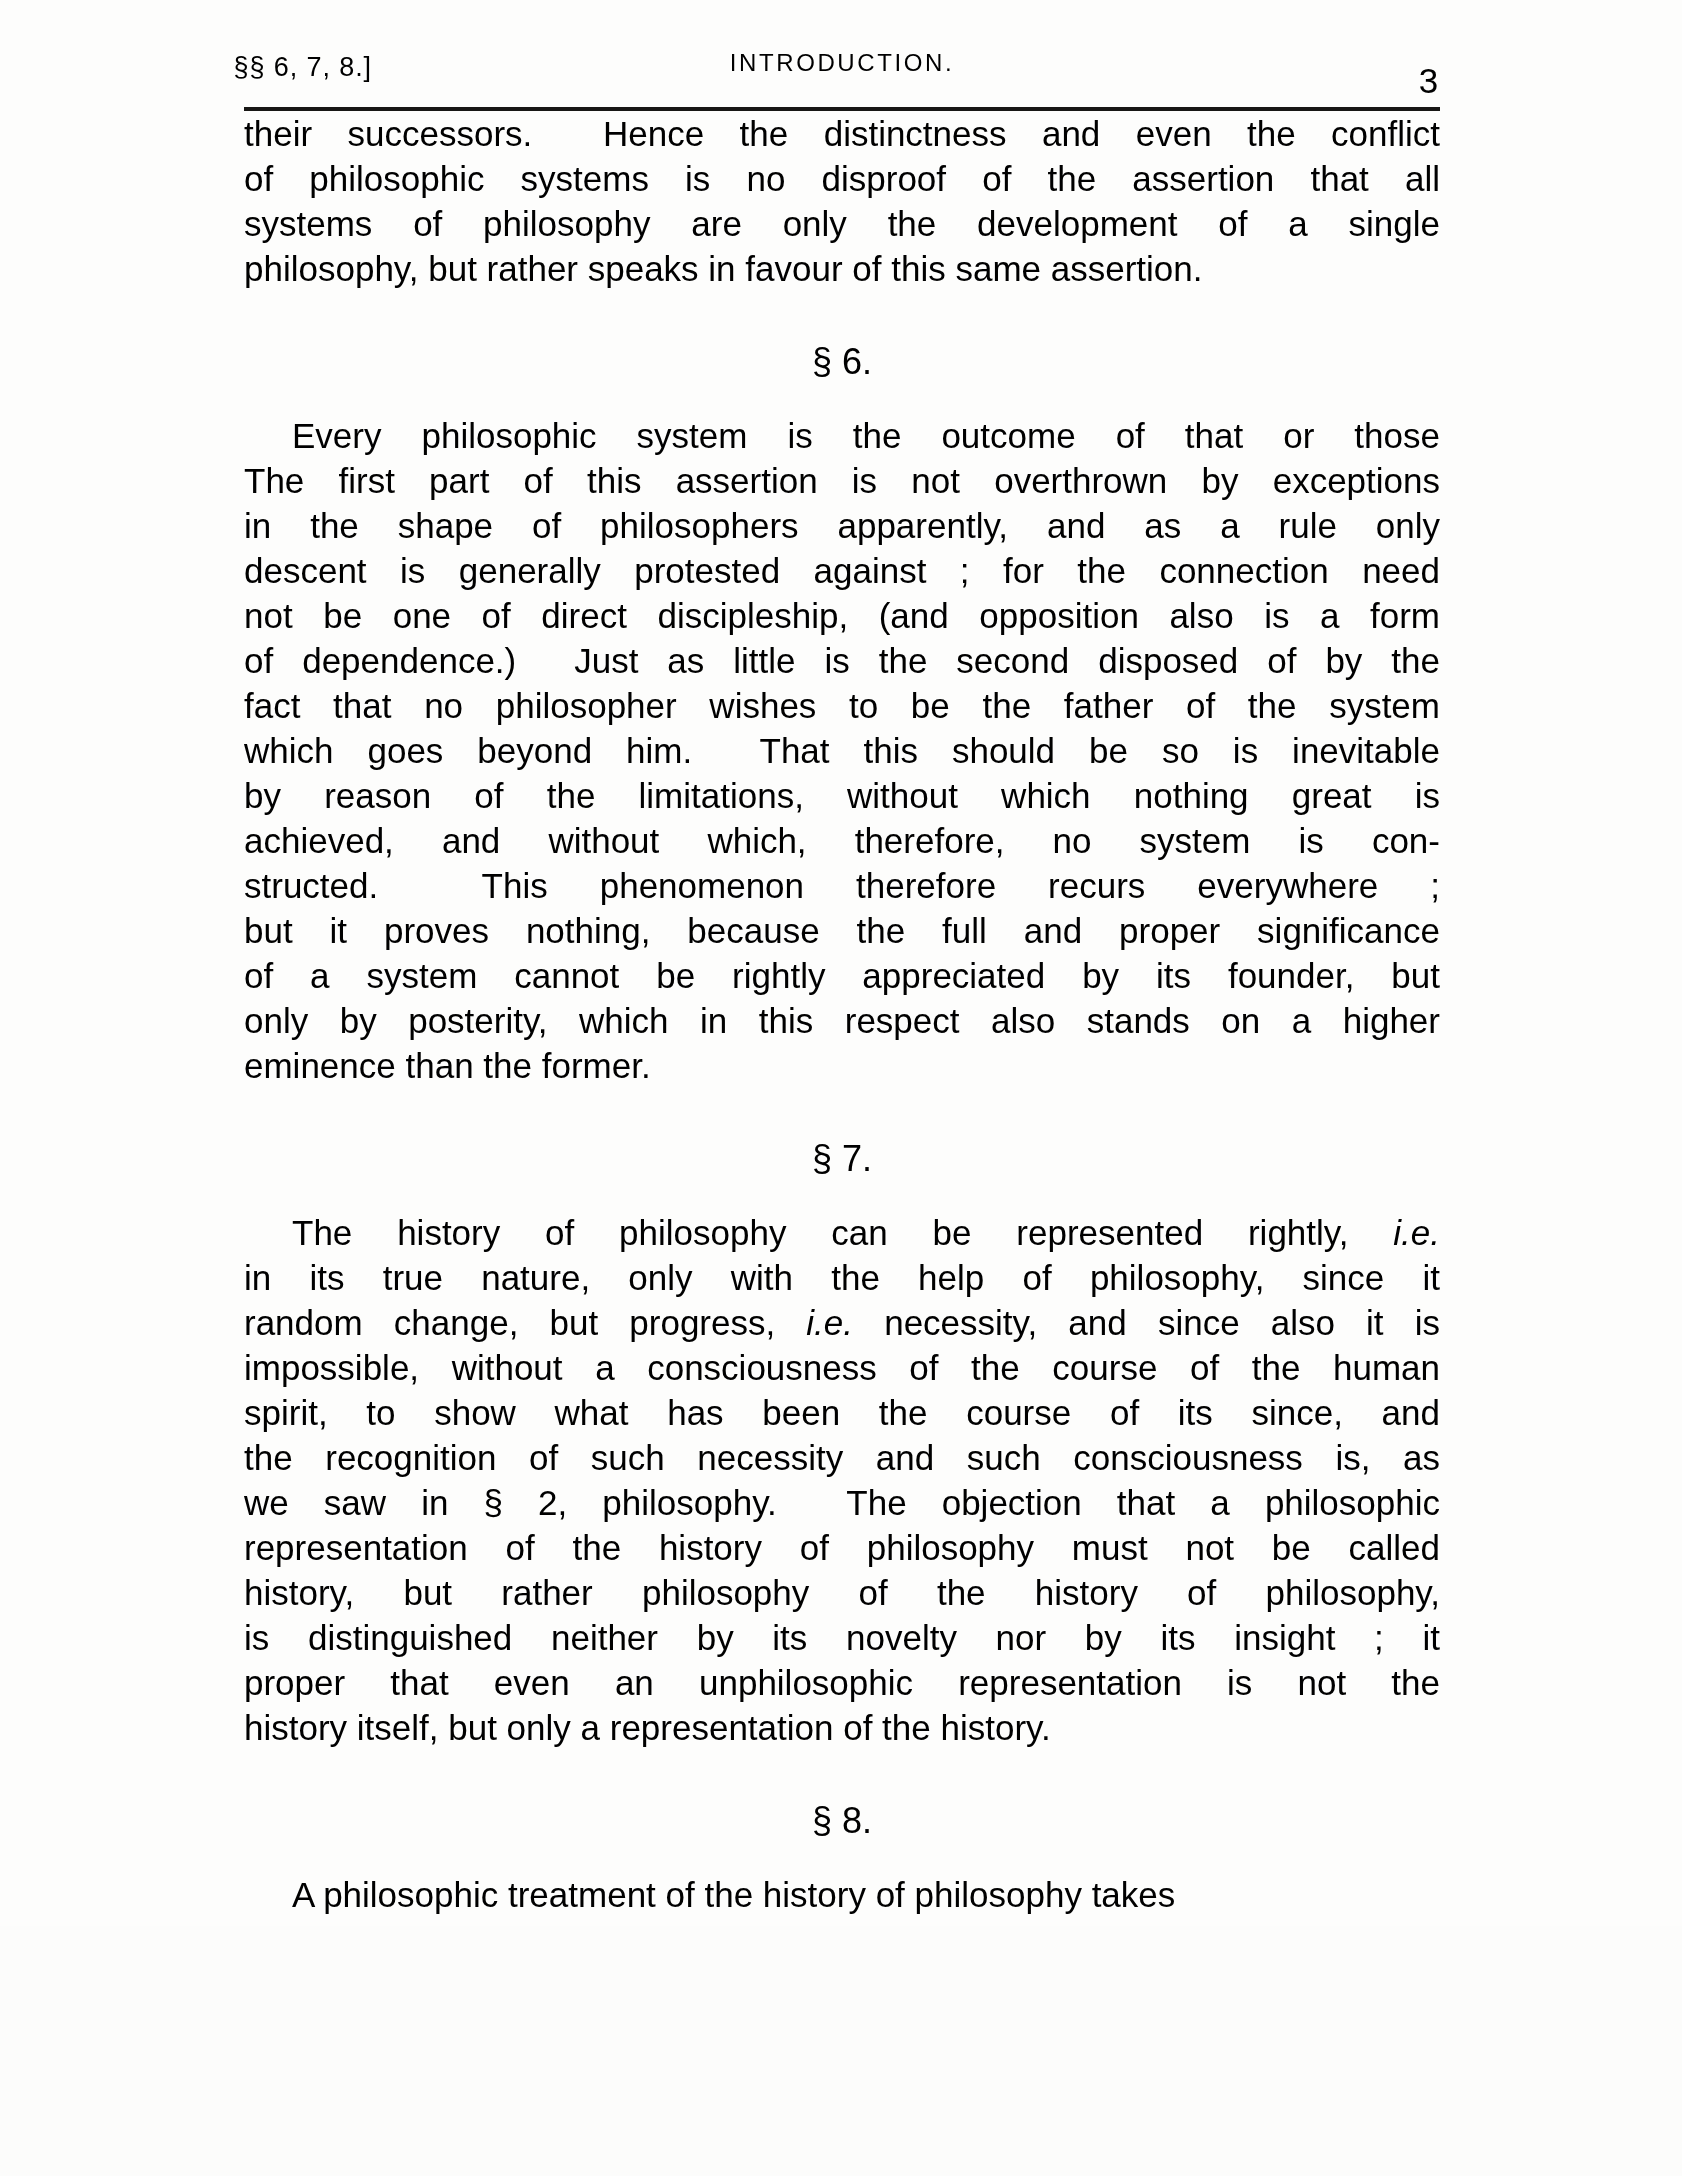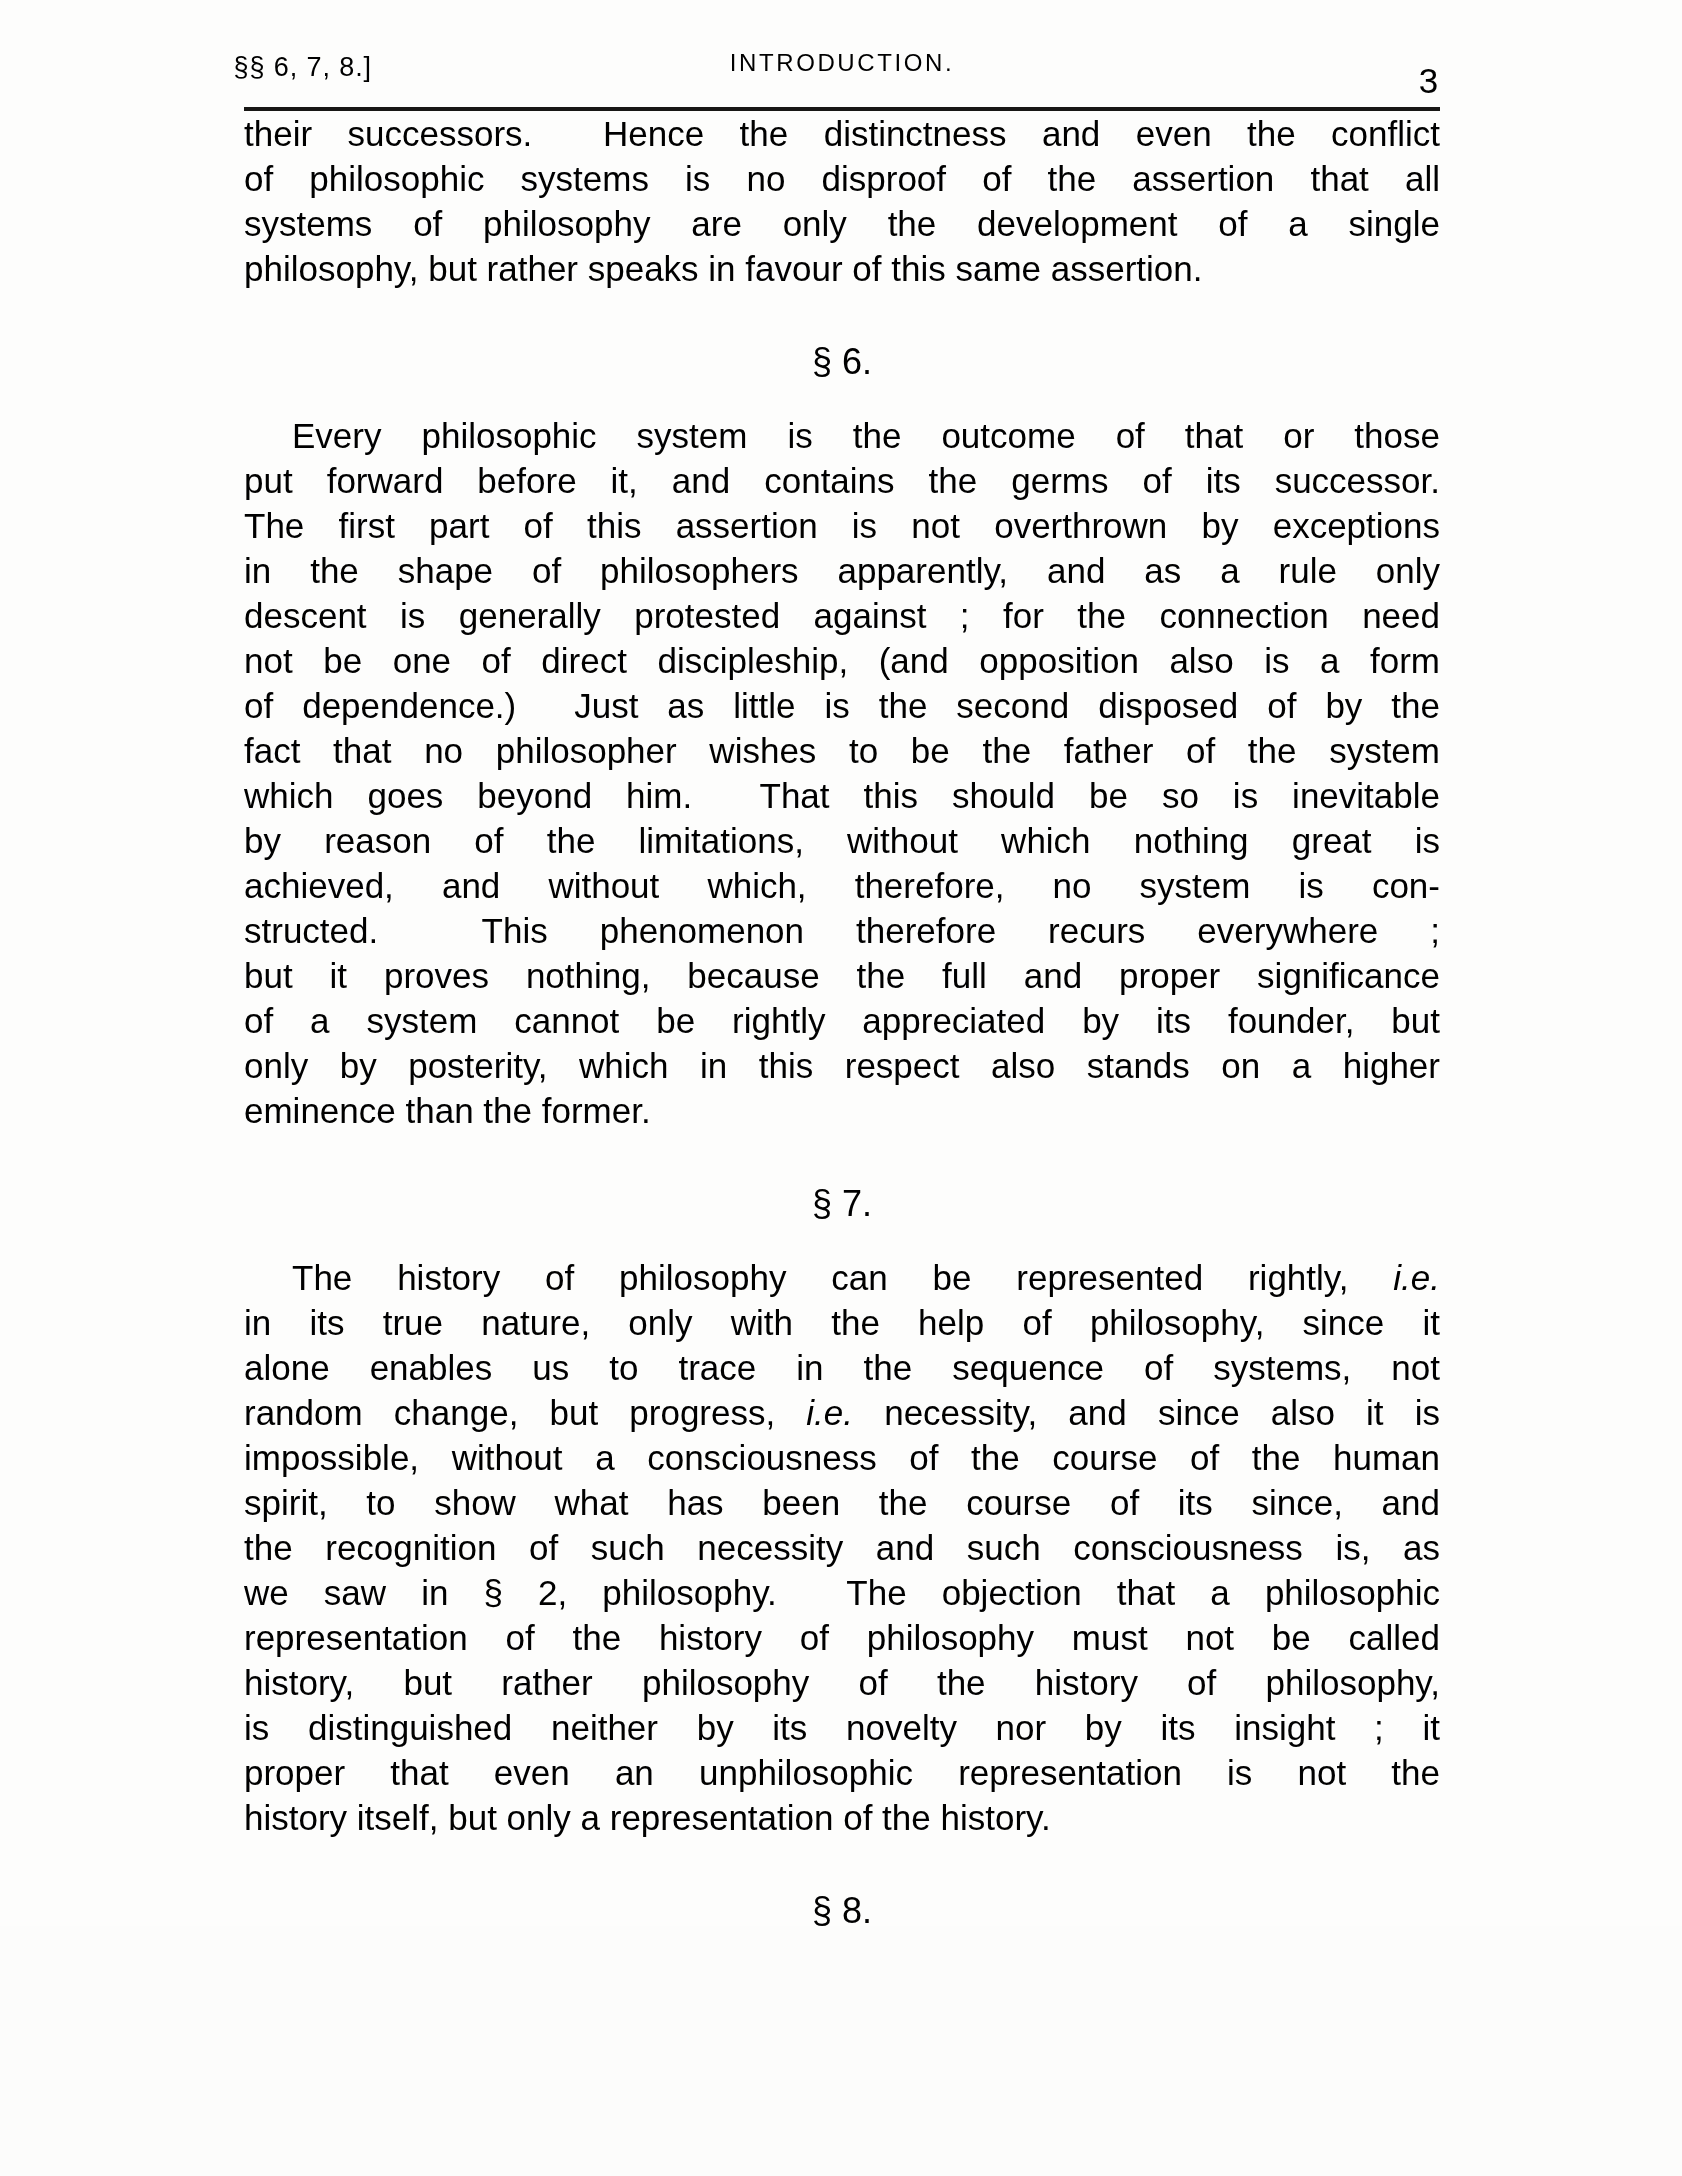--- a/index.html
+++ b/index.html
@@ -82,41 +82,39 @@
   <div class="body-text">
       <div class="paragraph">
         <div class="line">their successors.&nbsp; Hence the distinctness and even the conflict</div>
         <div class="line">of philosophic systems is no disproof of the assertion that all</div>
         <div class="line">systems of philosophy are only the development of a single</div>
         <div class="line last">philosophy, but rather speaks in favour of this same assertion.</div>
       </div>
       <div class="section-heading">§ 6.</div>
       <div class="paragraph">
         <div class="line first-indent">Every philosophic system is the outcome of that or those</div>
-        <div class="line">put forward before it, and contains the germs of its successor.</div>
         <div class="line">The first part of this assertion is not overthrown by exceptions</div>
         <div class="line">in the shape of philosophers apparently, and as a rule only</div>
         <div class="line">descent is generally protested against ; for the connection need</div>
         <div class="line">not be one of direct discipleship, (and opposition also is a form</div>
         <div class="line">of dependence.)&nbsp; Just as little is the second disposed of by the</div>
         <div class="line">fact that no philosopher wishes to be the father of the system</div>
         <div class="line">which goes beyond him.&nbsp; That this should be so is inevitable</div>
         <div class="line">by reason of the limitations, without which nothing great is</div>
         <div class="line">achieved, and without which, therefore, no system is con-</div>
         <div class="line">structed.&nbsp; This phenomenon therefore recurs everywhere ;</div>
         <div class="line">but it proves nothing, because the full and proper significance</div>
         <div class="line">of a system cannot be rightly appreciated by its founder, but</div>
         <div class="line">only by posterity, which in this respect also stands on a higher</div>
         <div class="line last">eminence than the former.</div>
       </div>
       <div class="section-heading">§ 7.</div>
       <div class="paragraph">
         <div class="line first-indent">The history of philosophy can be represented rightly, <i>i.e.</i></div>
         <div class="line">in its true nature, only with the help of philosophy, since it</div>
-        <div class="line">alone enables us to trace in the sequence of systems, not</div>
         <div class="line">random change, but progress, <i>i.e.</i> necessity, and since also it is</div>
         <div class="line">impossible, without a consciousness of the course of the human</div>
         <div class="line">spirit, to show what has been the course of its since, and</div>
         <div class="line">the recognition of such necessity and such consciousness is, as</div>
         <div class="line">we saw in § 2, philosophy.&nbsp; The objection that a philosophic</div>
         <div class="line">representation of the history of philosophy must not be called</div>
         <div class="line">history, but rather philosophy of the history of philosophy,</div>
         <div class="line">is distinguished neither by its novelty nor by its insight ; it</div>
         <div class="line">proper that even an unphilosophic representation is not the</div>
         <div class="line last">history itself, but only a representation of the history.</div>

